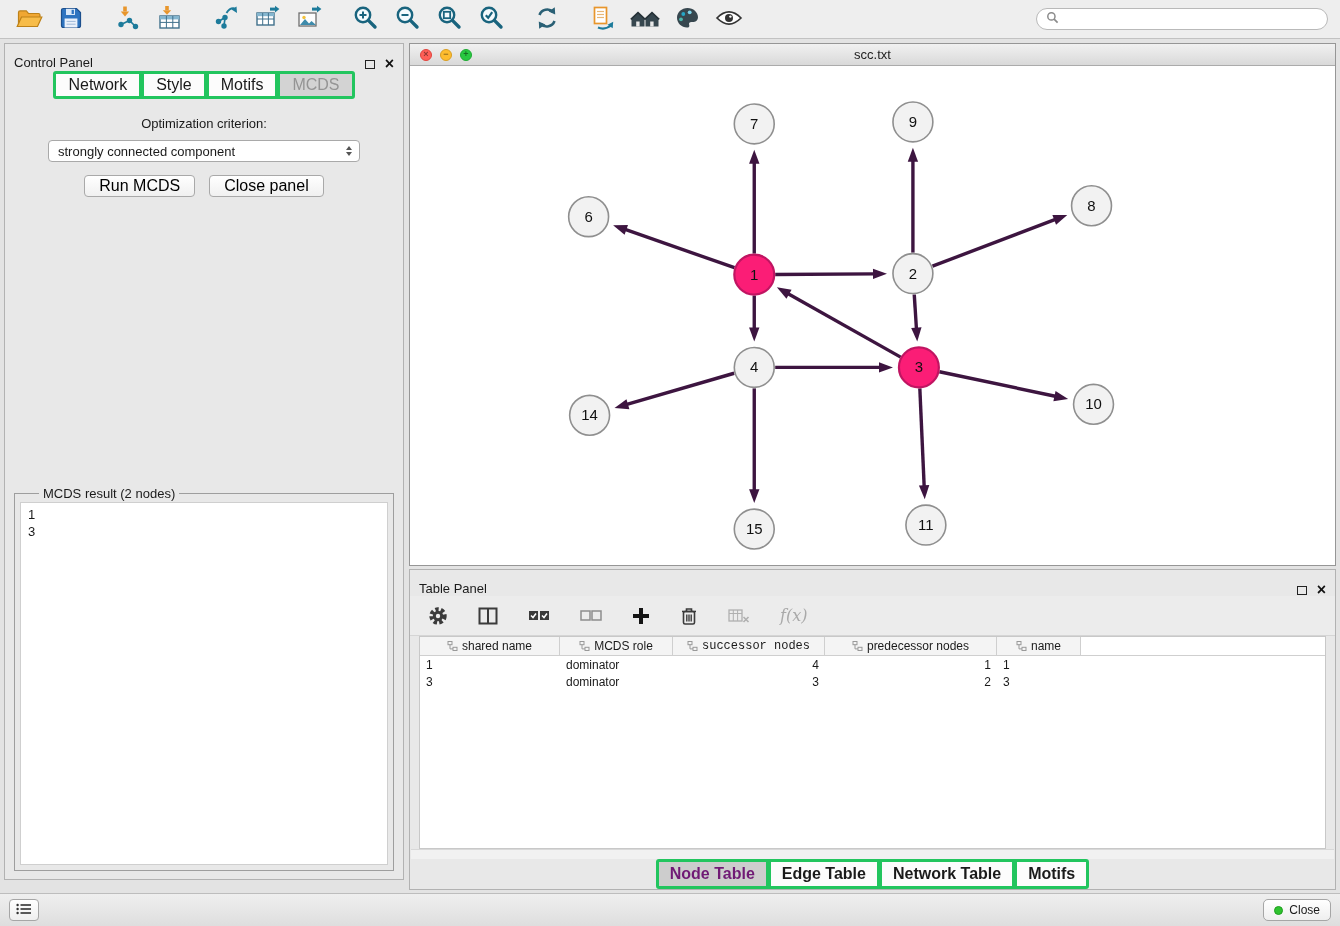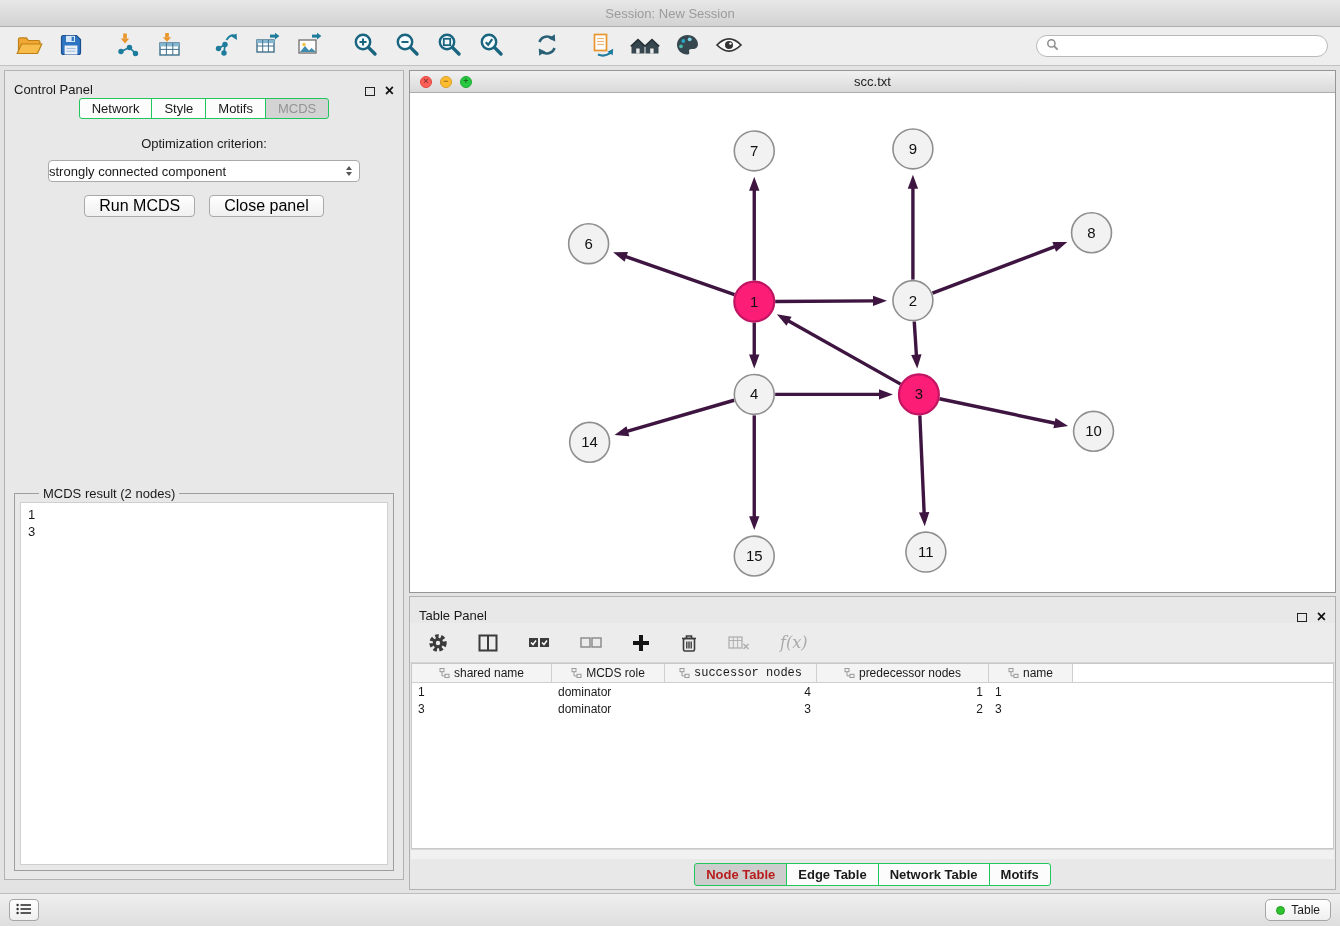--- a/index.html
+++ b/index.html
@@ -11,28 +11,28 @@
   .tgap{width:14px}
   .searchbox{margin-left:auto;width:292px;height:22px;background:#fff;border:1px solid #b9b9b9;border-radius:12px;display:flex;align-items:center;padding:0 9px;gap:5px}
   .searchbox input{border:0;outline:0;flex:1;font-size:12px;font-family:inherit;background:transparent}
   .main{flex:1;display:flex;overflow:hidden}
   .control-panel{flex:0 0 400px;margin:4px 0 13px 4px;background:#e8e8e8;border:1px solid #b2b2b2;display:flex;flex-direction:column}
   .panel-head{flex:0 0 26px;display:flex;align-items:flex-end;padding:0 9px}
   .win-ctrls{margin-left:auto;display:flex;align-items:center;gap:10px}
   .float-ic{width:10px;height:9px;border:1.6px solid #222}
   .close-ic{font-size:16px;font-weight:bold;line-height:12px;color:#111}
   .cp-tabs{display:flex;justify-content:center;margin-top:1px}
-  .tab{border:1px solid #22c55e;background:#fcfcfc;padding:2px 12px;font-size:13px;margin-left:-1px}
+  .tab{border:3px solid #22c55e;background:#fcfcfc;padding:2px 12px;font-size:16px;margin-left:-1px}
   .tab:first-child{border-radius:3px 0 0 3px;margin-left:0}
   .tab:last-child{border-radius:0 3px 3px 0}
   .tab.active{background:#d3d3d3;color:#949494}
   .cp-body{flex:1;display:flex;flex-direction:column;align-items:center;min-height:0}
   .opt-label{margin-top:17px}
   .dropdown{margin-top:9px;width:312px;height:22px;background:#fff;border:1px solid #a9a9a9;border-radius:4px;display:flex;align-items:center}
-  .dropdown .val{flex:1;padding-left:0}
+  .dropdown .val{flex:1;padding-left:9px}
   .stepper{width:16px;display:flex;flex-direction:column;align-items:center;gap:2px;padding-right:5px}
   .arr-up{width:0;height:0;border-left:3.5px solid transparent;border-right:3.5px solid transparent;border-bottom:4.5px solid #555}
   .arr-dn{width:0;height:0;border-left:3.5px solid transparent;border-right:3.5px solid transparent;border-top:4.5px solid #555}
   .btn-row{display:flex;gap:14px;margin-top:13px}
   .mac-btn{height:22px;padding:0 14px;border:1px solid #a9a9a9;border-radius:4px;background:linear-gradient(#ffffff,#f0f0f0);font-size:16px;font-family:inherit}
   .spacer{flex:1}
   .group{flex:0 0 378px;width:380px;border:1px solid #9e9e9e;position:relative;margin-bottom:8px;padding:8px 5px 5px}
   .group-legend{position:absolute;top:-8px;left:24px;background:#e8e8e8;padding:0 4px}
   .group-inner{width:100%;height:100%;background:#fff;border:1px solid #cfcfcf;padding:3px 7px;line-height:17px;white-space:pre-line;overflow:auto}
   .right-col{flex:1;display:flex;flex-direction:column;margin:4px 4px 3px 5px;min-width:0}
@@ -43,43 +43,40 @@
   .light.red{background:#ff5f57;border:1px solid #e0443e}
   .light.yellow{background:#febc2e;border:1px solid #d89e24}
   .light.green{background:#28c840;border:1px solid #1faa34}
   .net-title{position:absolute;left:0;right:0;text-align:center;color:#222}
   .net-canvas{flex:1;position:relative;background:#fff}
   .net-canvas svg{position:absolute;inset:0;width:100%;height:100%}
   .table-panel{flex:1;margin-top:3px;border:1px solid #b2b2b2;background:#e8e8e8;display:flex;flex-direction:column;min-height:0}
   .tp-toolbar{flex:0 0 40px;display:flex;align-items:center;gap:30px;padding:0 18px;background:#ececec;border-bottom:1px solid #d5d5d5}
   .tp-ic{display:flex;align-items:center;justify-content:center;height:26px}
   .fx{font-family:"DejaVu Serif",serif;font-style:italic;color:#a9a9a9;font-size:16px}
-  .tp-table{flex:1;display:flex;flex-direction:column;background:#fff;border:1px solid #c8c8c8;margin:0 1px;min-height:0;overflow:hidden}
+  .tp-table{flex:1;display:flex;flex-direction:column;background:#fff;border:1px solid #c8c8c8;margin:0 9px;min-height:0;overflow:hidden}
   .thead{display:flex;flex:0 0 19px;border-bottom:1px solid #cfcfcf;background:#fff}
   .th{display:flex;align-items:center;justify-content:center;gap:4px;background:#f4f4f4;border-right:1px solid #cfcfcf;font-size:12px;height:100%}
   .tbody{flex:1;min-height:0;overflow:hidden}
   .trow{display:flex;height:17px;align-items:center;font-size:12px}
   .td{padding:0 6px;overflow:hidden;white-space:nowrap}
   .hstrip{flex:0 0 10px;background:#f1f1f1;border-top:1px solid #d8d8d8;margin:0 1px}
   .tp-tabs{flex:0 0 30px;display:flex;align-items:center;justify-content:center}
   .tp-tabs .tab{font-weight:bold;padding:3px 11px}
-  .tp-tabs .tab.active{background:#cdcdcd;color:#b91c1c}
+  .tp-tabs .tab.active{background:#cdcdcd;color:#701a75}
   .statusbar{flex:0 0 33px;background:linear-gradient(#efefef,#dedede);border-top:1px solid #bdbdbd;display:flex;align-items:center;padding:0 9px}
   .menu-btn{width:30px;height:22px;border:1px solid #a6a6a6;border-radius:4px;background:linear-gradient(#fff,#efefef);display:flex;align-items:center;justify-content:center}
   .memory-btn{margin-left:auto;height:22px;border:1px solid #a6a6a6;border-radius:5px;background:linear-gradient(#fff,#efefef);display:flex;align-items:center;gap:6px;padding:0 10px;font-size:12px}
   .dot{width:9px;height:9px;border-radius:50%;background:#2fc32f;border:1px solid #1e9e1e}
 </style>
 </head>
 <body>
 
 <div class="app">
 
-  <div class="titlebar">
-    <span>Session: New Session</span>
-  </div>
 
   <div class="toolbar">
     <div class="tbtn">
         <span><svg width="27" height="24" viewBox="0 0 27 24">
             <path d="M2.5 20.5v-14q0-1.6 1.6-1.6h6.2l2.1 2.6h10q1.6 0 1.6 1.6v2.4" fill="#f0a733" stroke="#bd8118" stroke-width="1.2"></path>
             <path d="M1.2 20.5l4.3-9.5h20.3l-4.3 9.5z" fill="#f7bc49" stroke="#bd8118" stroke-width="1.2"></path>
           </svg></span>
       </div>
     <div class="tbtn">
         <span><svg width="24" height="24" viewBox="0 0 24 24">
@@ -476,17 +473,17 @@
             <circle cx="1.6" cy="2" r="1.2" fill="#333"></circle>
             <line x1="4.5" y1="2" x2="15" y2="2" stroke="#333" stroke-width="1.6"></line>
             <circle cx="1.6" cy="6" r="1.2" fill="#333"></circle>
             <line x1="4.5" y1="6" x2="15" y2="6" stroke="#333" stroke-width="1.6"></line>
             <circle cx="1.6" cy="10" r="1.2" fill="#333"></circle>
             <line x1="4.5" y1="10" x2="15" y2="10" stroke="#333" stroke-width="1.6"></line>
           </svg></span>
     </span>
     <span class="memory-btn">
       <span class="dot"></span>
-      <span>Table</span>
+      <span>Close</span>
     </span>
   </div>
 
 </div>
 
 </body></html>

